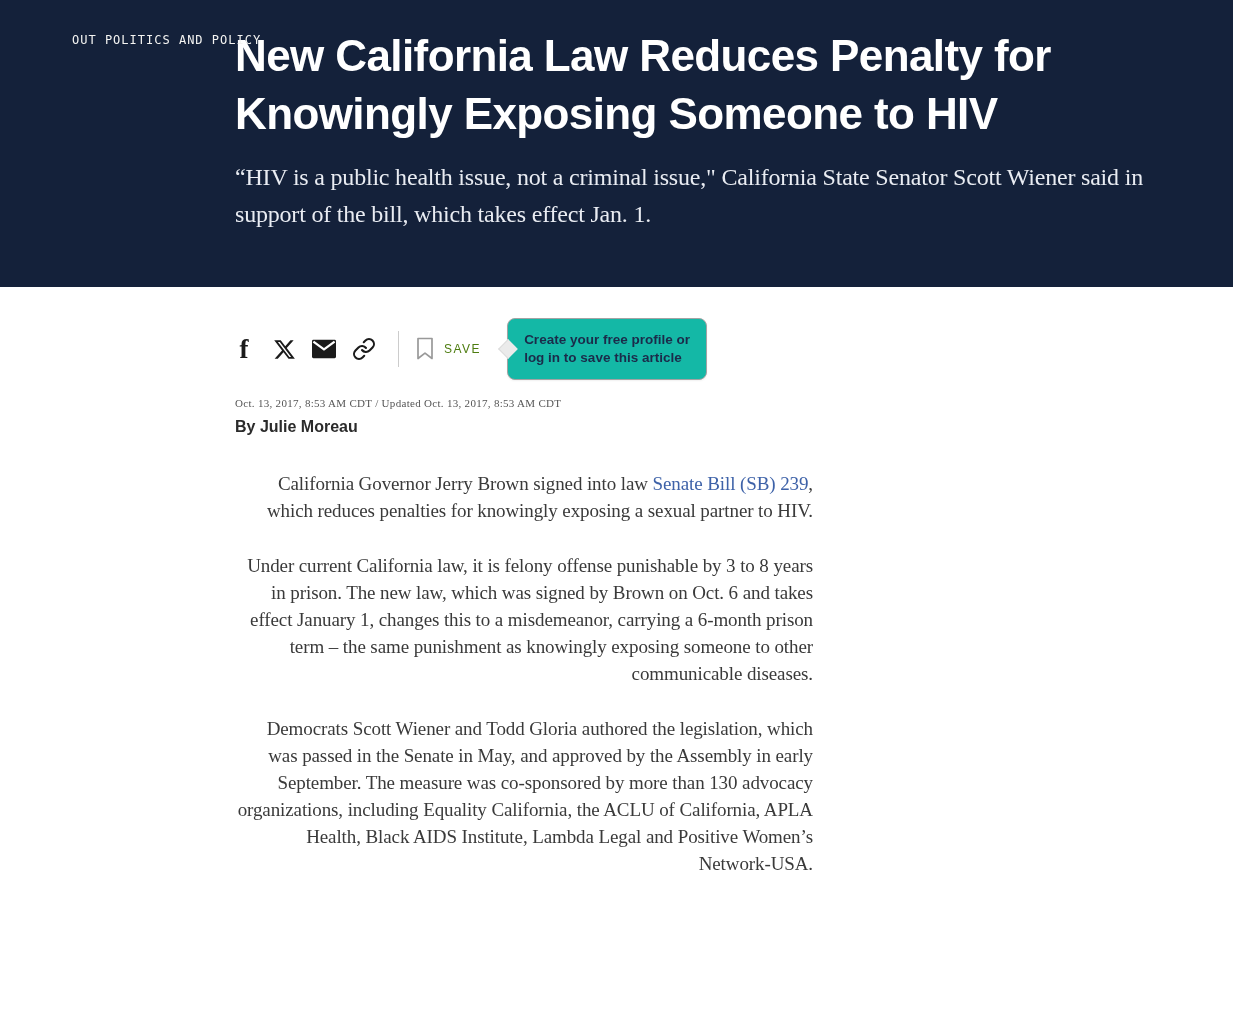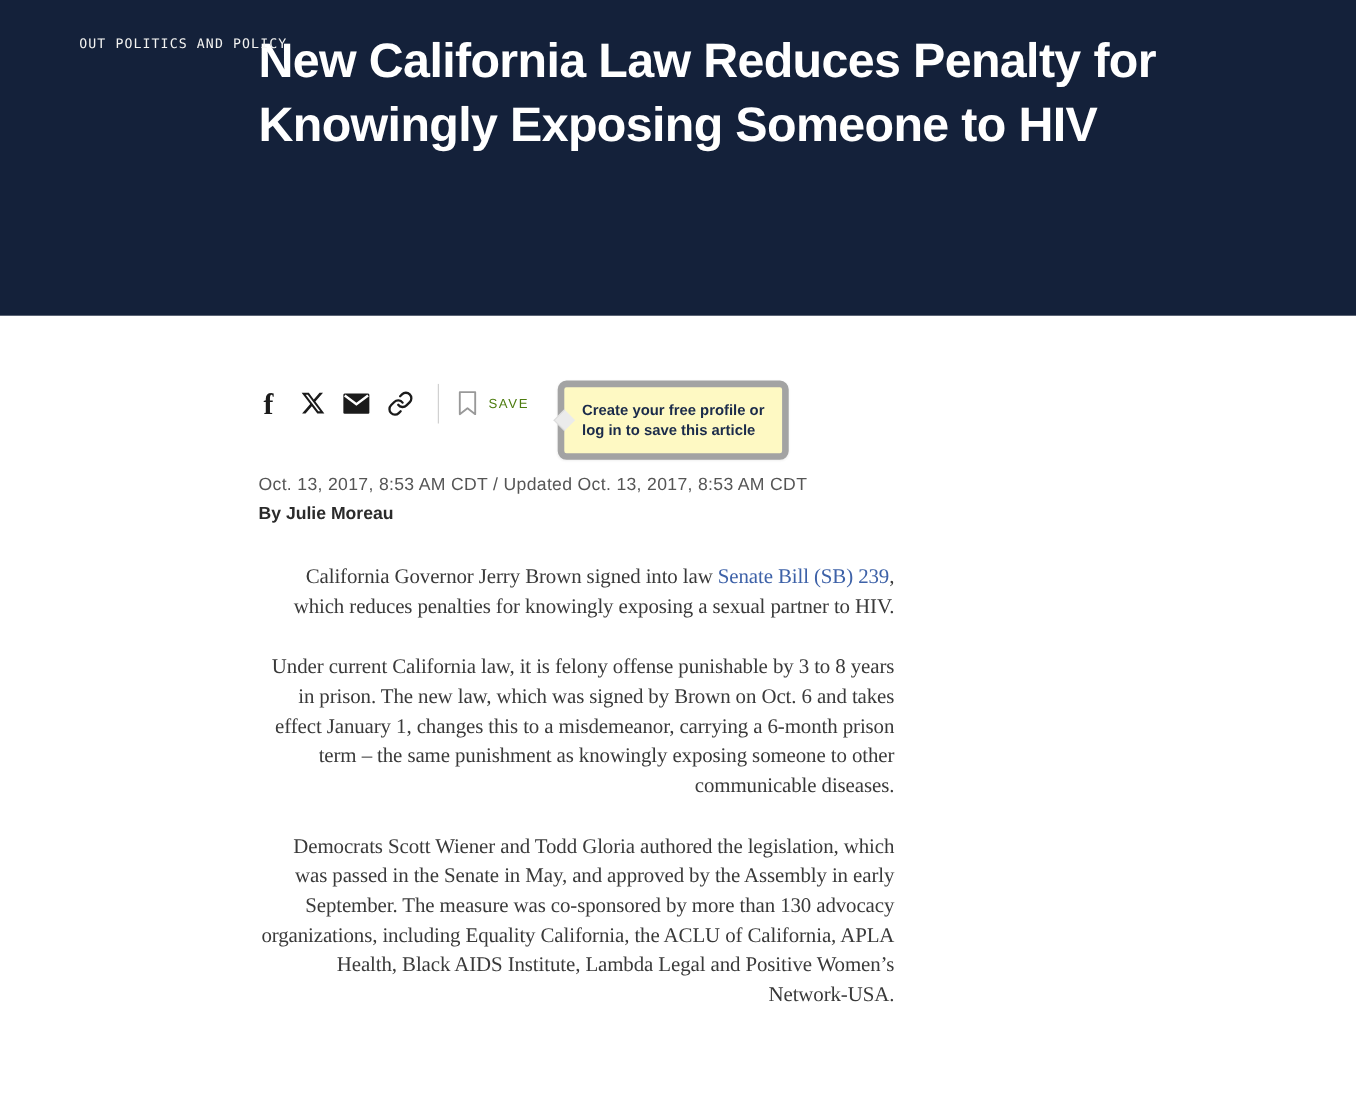--- a/index.html
+++ b/index.html
@@ -68,48 +68,47 @@
   .save-label {
     margin-left:9px;
     font-size:12px; letter-spacing:1.5px; color:#4d7c0f;
     font-weight:400;
   }
 
   
   .tooltip {
     position:relative;
     margin-left:26px;
-    background:#fef9c3;
-    border:6px solid #a3a3a3;
+    background:#14b8a6;
+    border:1px solid #a3a3a3;
     border-radius:8px;
     padding:12px 16px;
     box-shadow:0 1px 2px rgba(0,0,0,0.06);
-    margin-top:31px;
   }
   .tooltip::before {
     content:"";
     position:absolute;
     left:-7px; top:50%;
     width:13px; height:13px;
     background:#ebebeb;
     border-left:1px solid #dcdcdc;
     border-bottom:1px solid #dcdcdc;
     transform:translateY(-50%) rotate(45deg);
   }
   .tooltip-line {
     display:block;
     font-size:13.5px; line-height:18px; font-weight:700;
     color:#1b2b4a;
   }
 
   
   .dateline {
     margin:14px 0 0 235px;
-    font-family:Liberation Sans, sans-serif;
-    font-size:16px; color:#555555; letter-spacing:0.3px;
+    font-family:Liberation Serif, serif;
+    font-size:11px; color:#555555; letter-spacing:0.3px;
   }
   .byline {
     margin:9px 0 0 235px;
     font-size:16px; font-weight:700; color:#2b2b2b;
   }
 
   
   .article-body {
     margin:34px 0 0 235px;
     width:578px;
@@ -122,20 +121,21 @@
   .body-link {
     color:#3e62a8; text-decoration:none; cursor:pointer;
   }
 </style>
 </head>
 <body>
 
 <header class="hero">
   <a class="eyebrow">OUT POLITICS AND POLICY</a>
   <h1 class="headline">New California Law Reduces Penalty for Knowingly Exposing Someone to HIV</h1>
+  <p class="subhead">“HIV is a public health issue, not a criminal issue," California State Senator Scott Wiener said in support of the bill, which takes effect Jan. 1.</p>
 </header>
 
 <div class="share-row">
 
   <button class="icon-btn">
     <span class="fb-glyph">f</span>
   </button>
 
   <button class="icon-btn">
     <svg width="23" height="23" viewBox="0 0 24 24">

